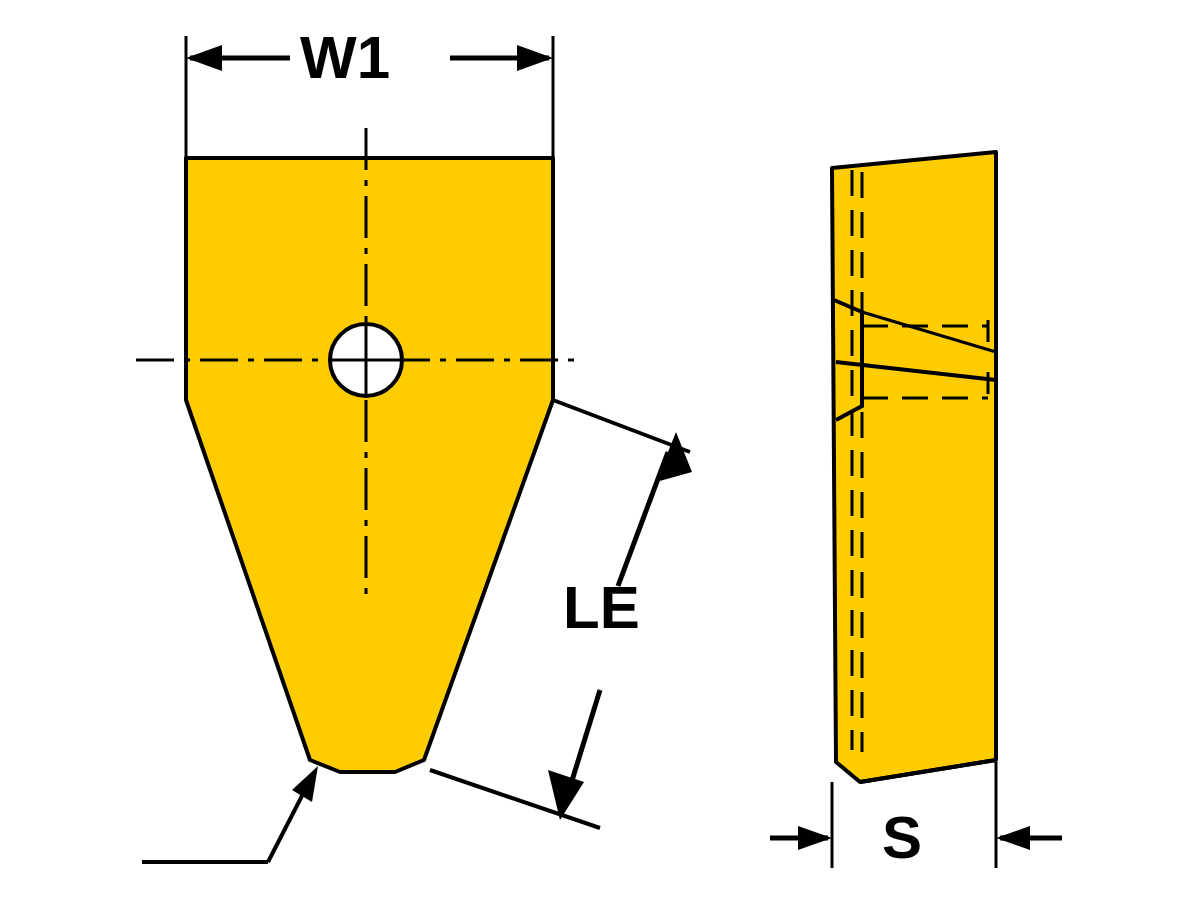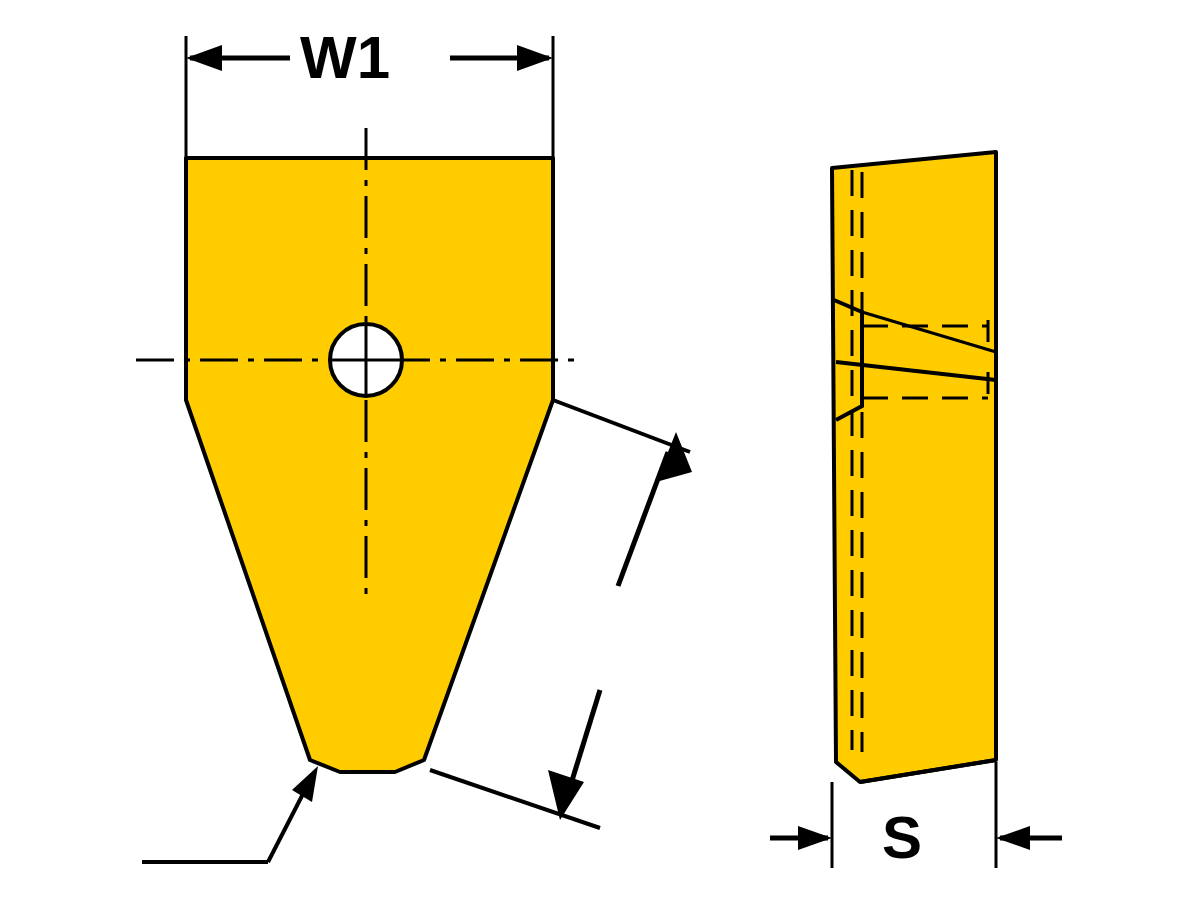--- a/index.html
+++ b/index.html
@@ -97,15 +97,16 @@
       <line x1="996" y1="762" x2="996" y2="868" stroke="#000" stroke-width="3"></line>
 
       <line x1="770" y1="838" x2="828" y2="838" stroke="#000" stroke-width="5"></line>
       <line x1="1000" y1="838" x2="1062" y2="838" stroke="#000" stroke-width="5"></line>
       <polygon points="832,838 798,826 798,850" fill="#000"></polygon>
       <polygon points="996,838 1030,826 1030,850" fill="#000"></polygon>
     </g>
   </svg>
 
   <div class="dim-label" id="label-w1">W1</div>
+  <div class="dim-label" id="label-le">LE</div>
   <div class="dim-label" id="label-s">S</div>
 
 </div>
 
 </body></html>

